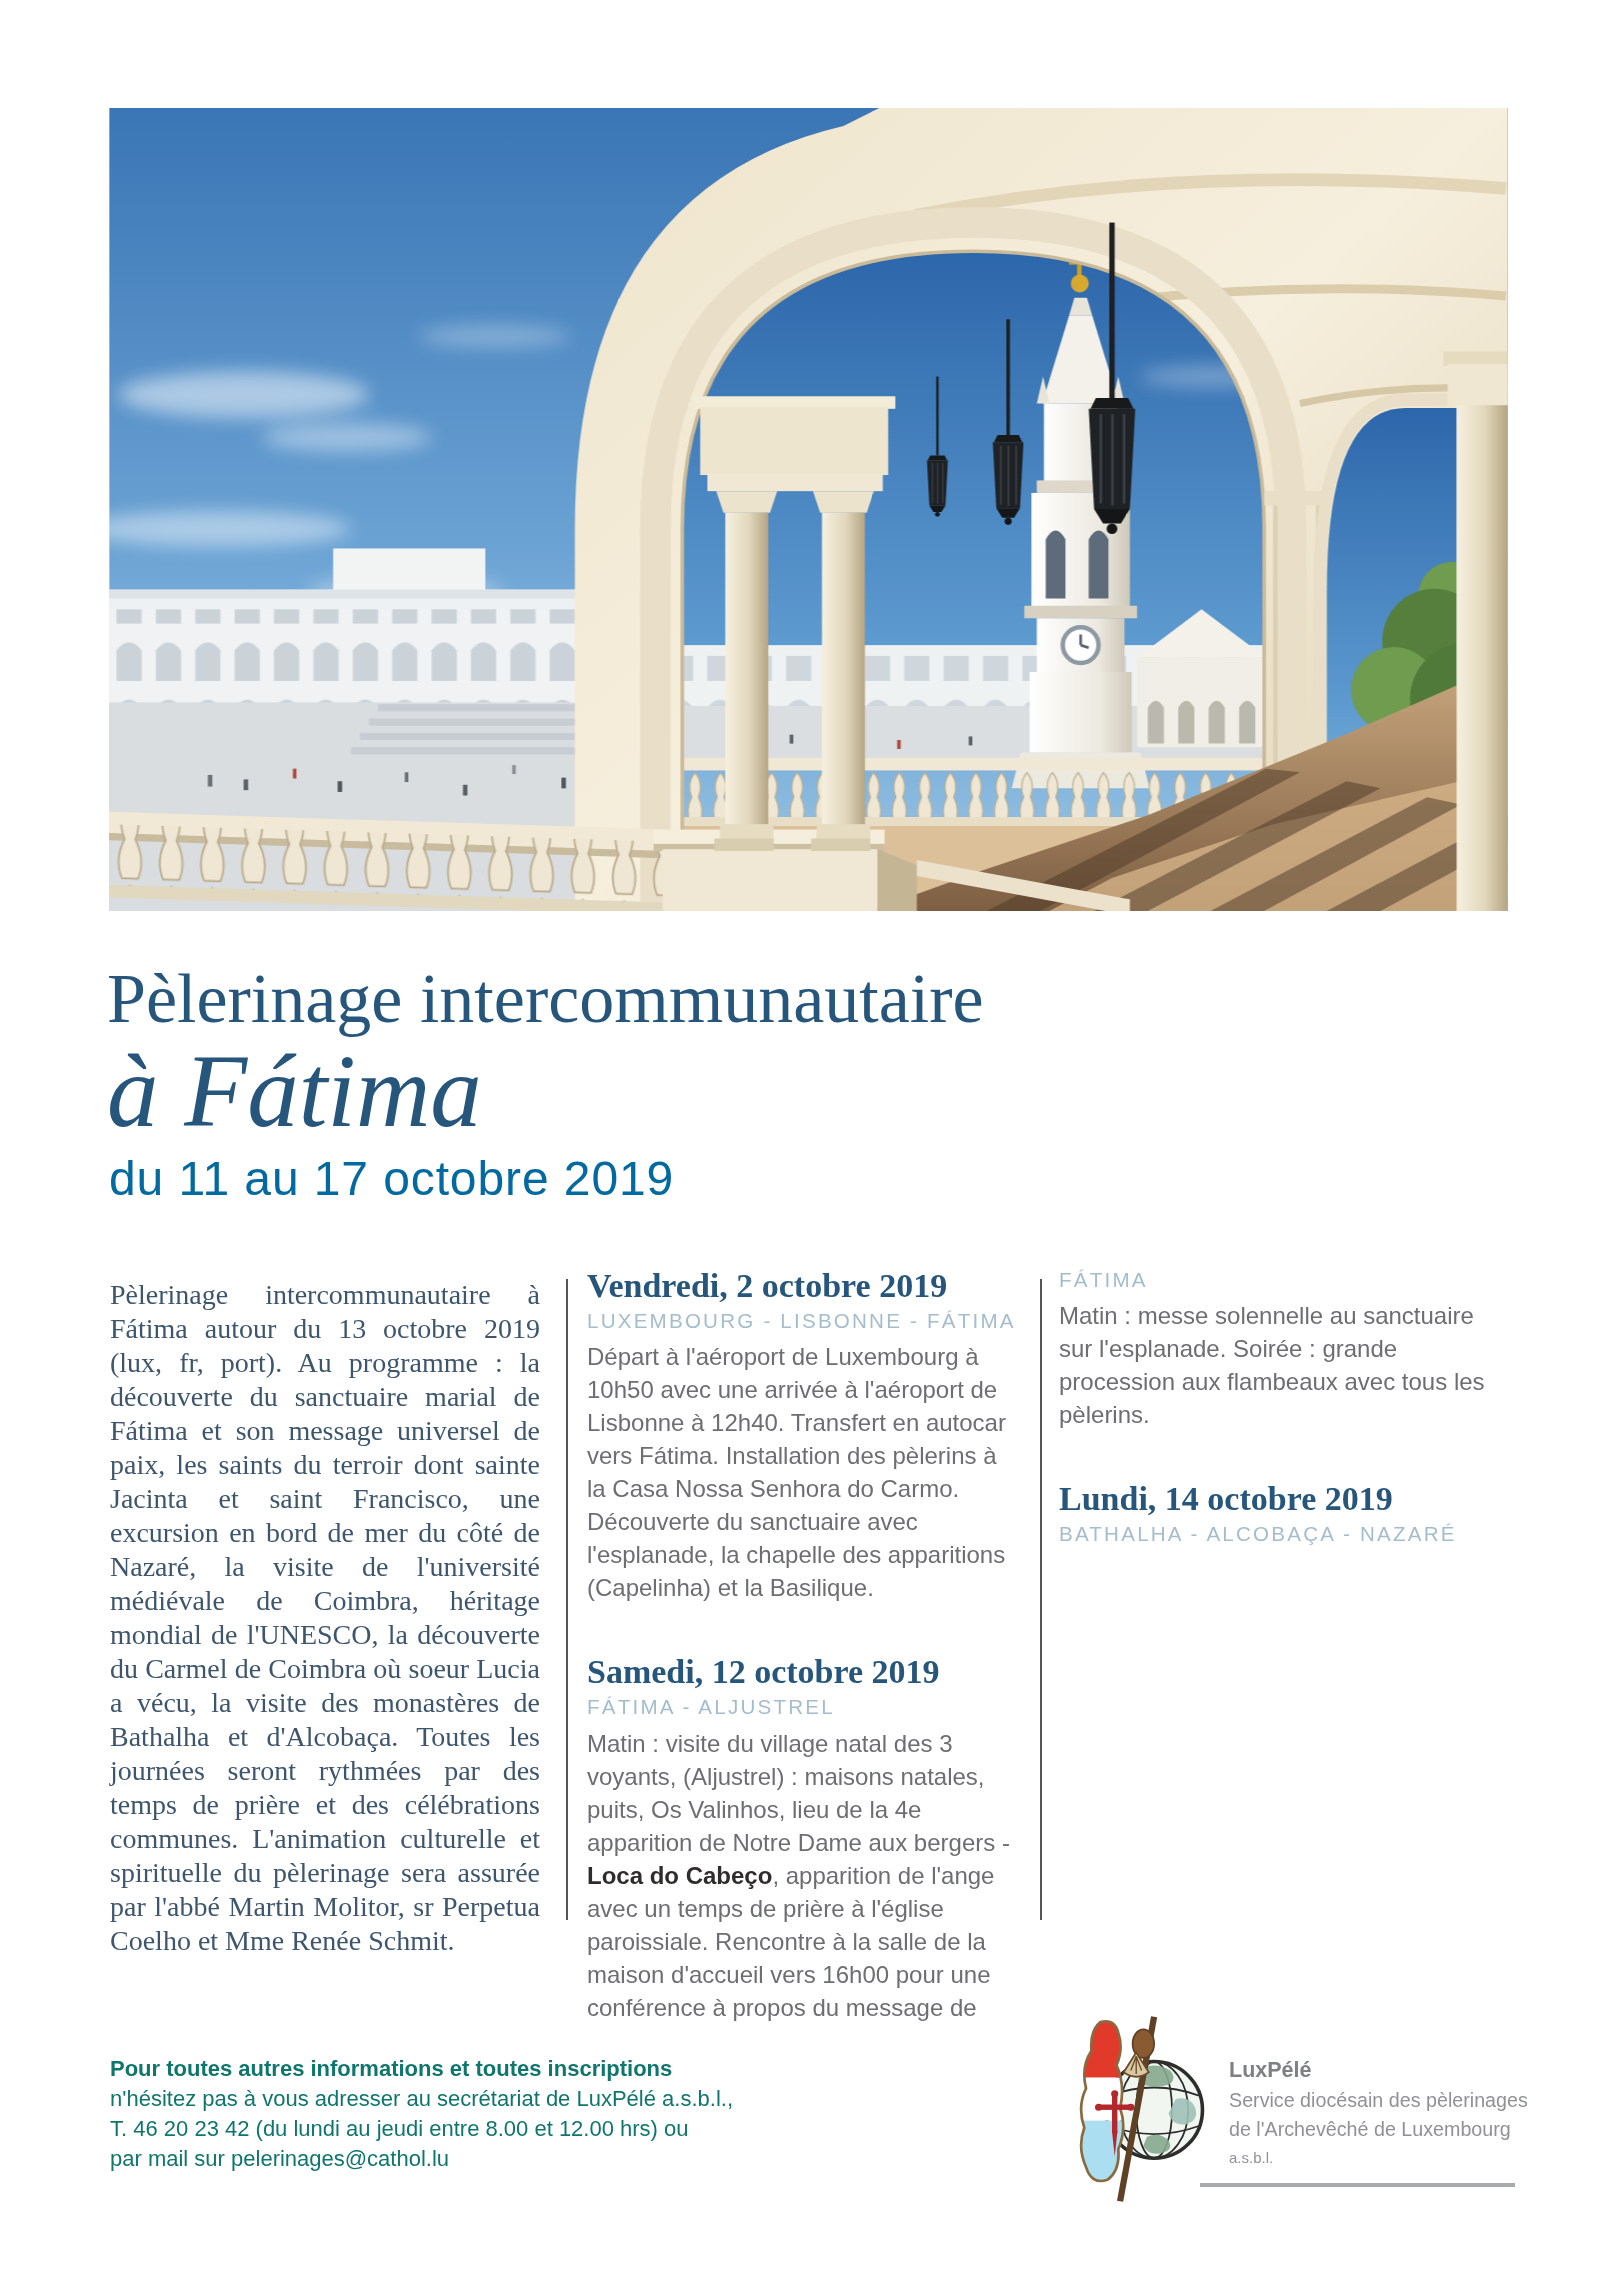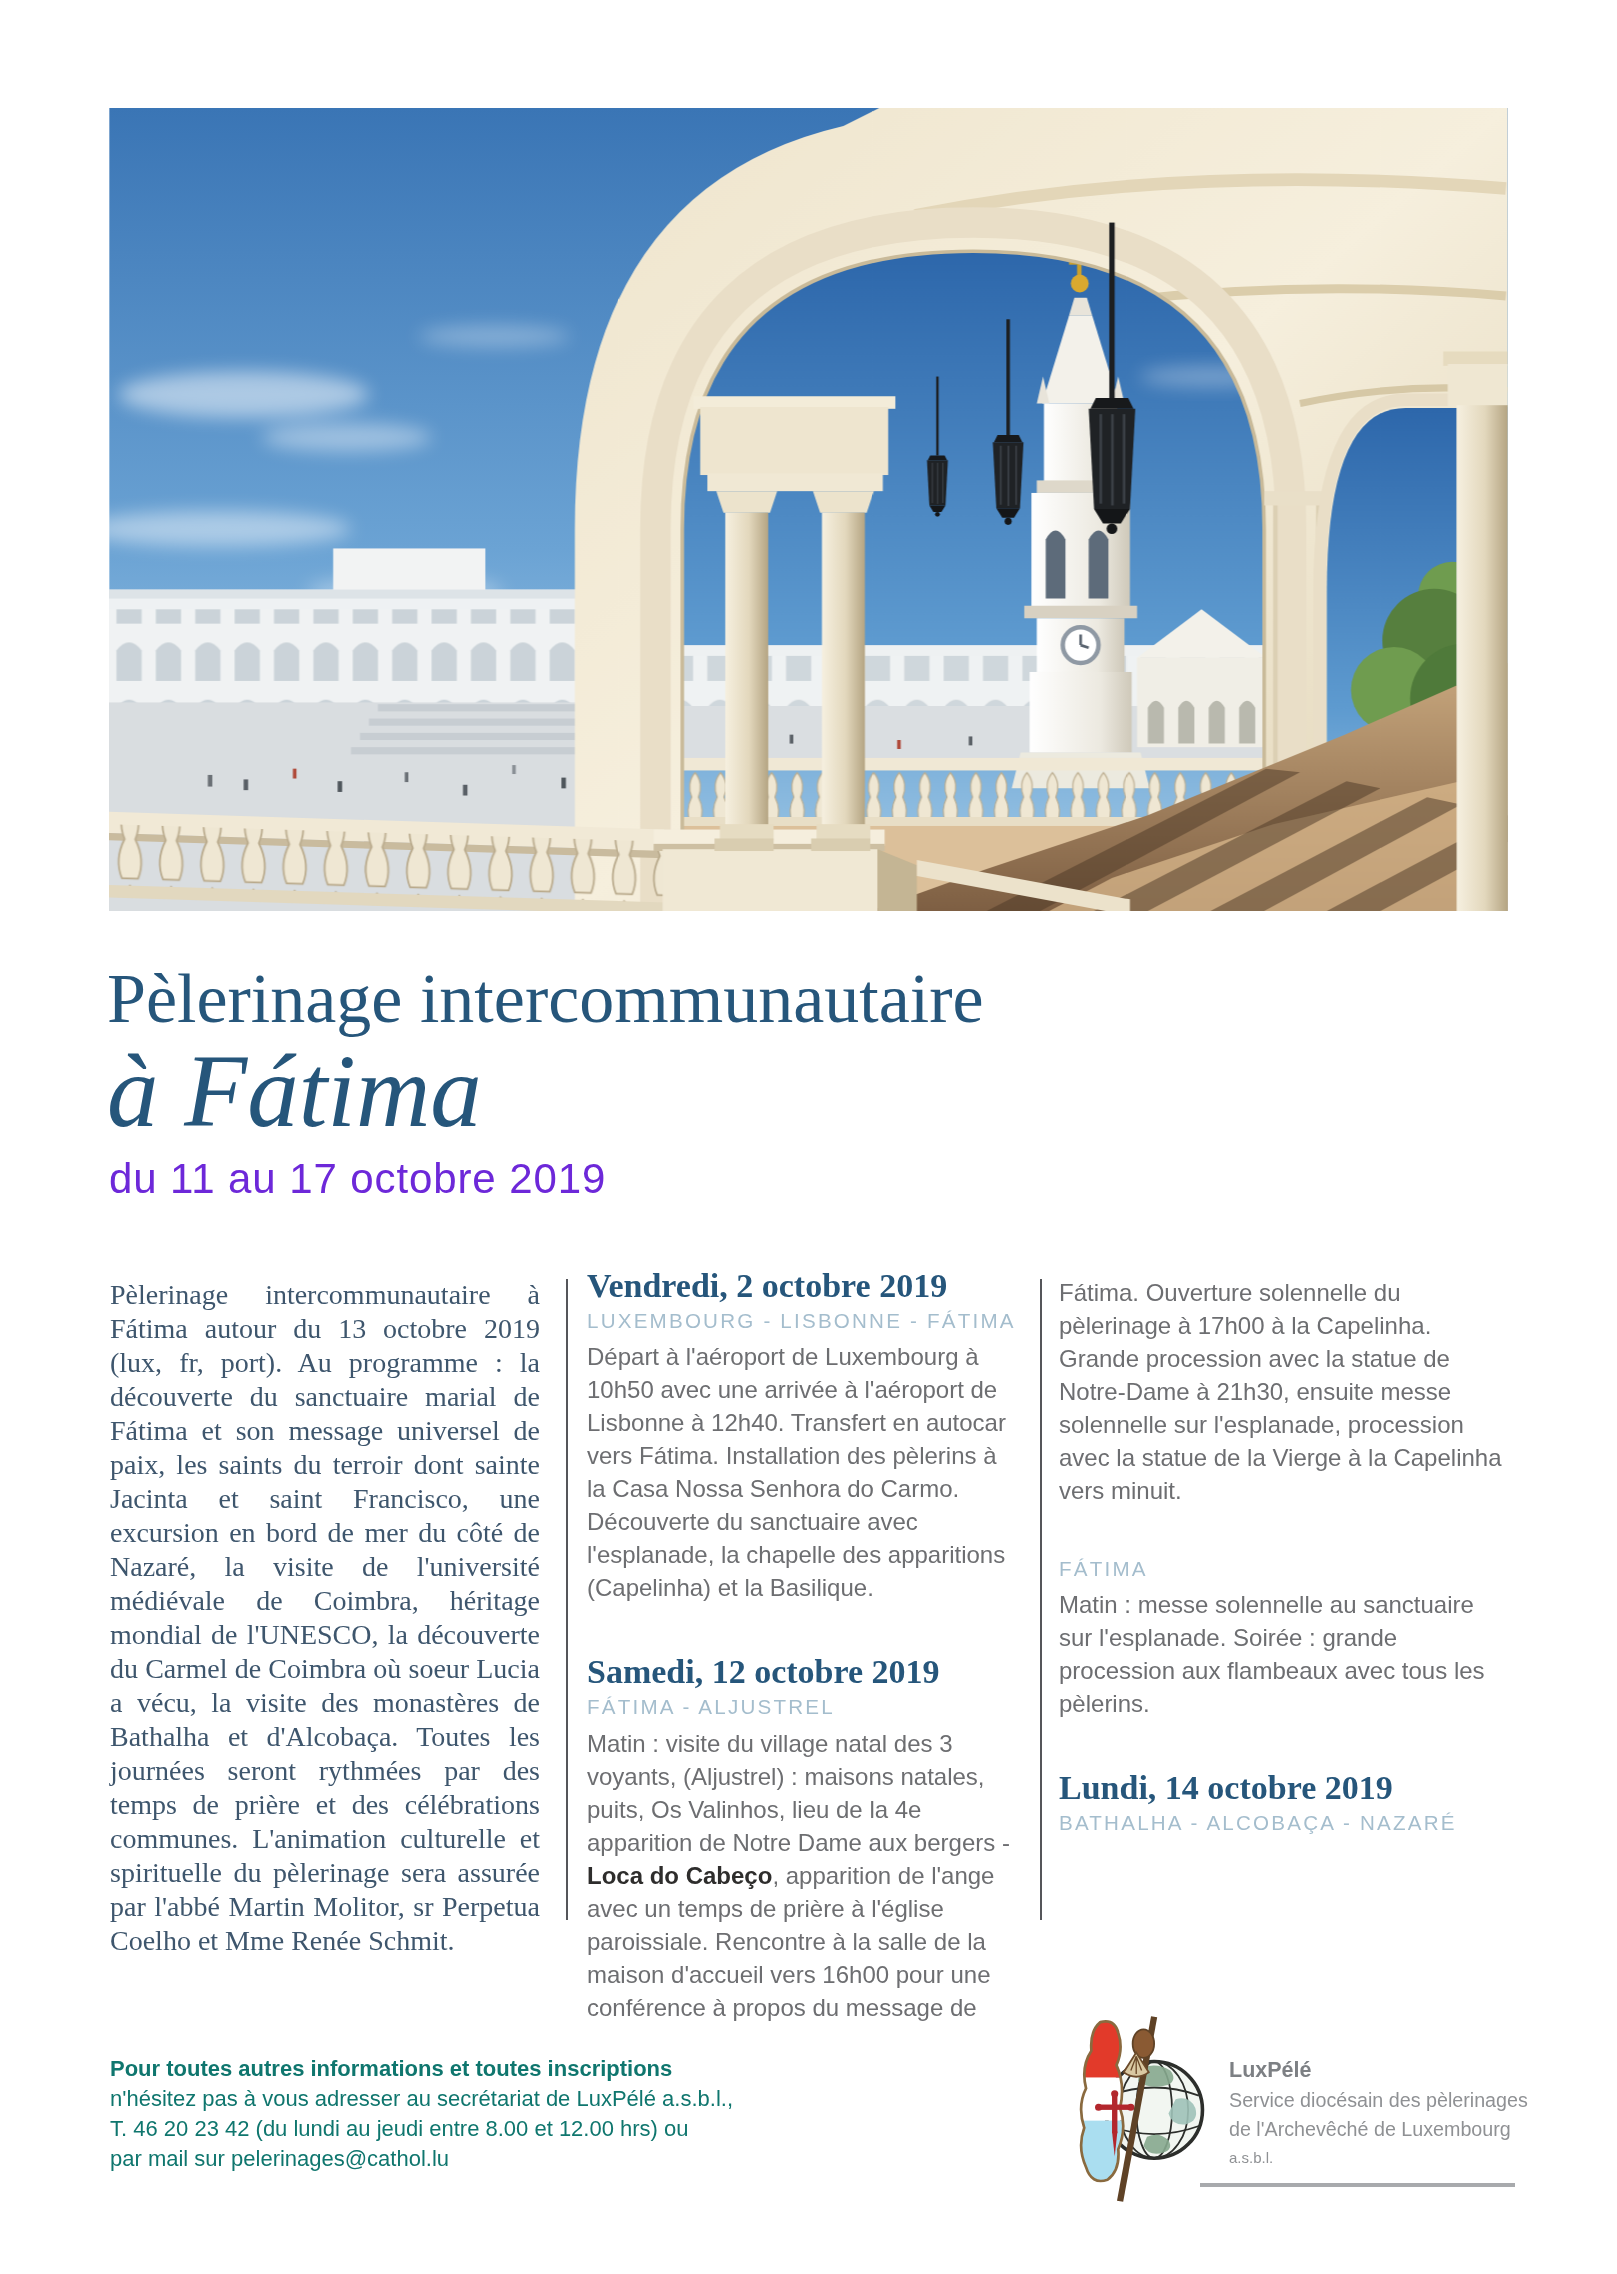--- a/index.html
+++ b/index.html
@@ -3,21 +3,21 @@
 <meta charset="utf-8">
 <style>
   html,body{margin:0;padding:0;background:#ffffff;}
   body{width:1617px;height:2275px;position:relative;font-family:"Liberation Sans",sans-serif;overflow:hidden;}
 
   .photo{position:absolute;left:109px;top:108px;width:1399px;height:803px;overflow:hidden;}
 
   .title-block{position:absolute;left:107px;top:960px;}
   .title-line1{font-family:"Liberation Serif",serif;font-weight:400;font-size:70px;line-height:77px;color:#26567b;margin:0;}
   .title-line2{font-family:"Liberation Serif",serif;font-weight:400;font-size:103px;line-height:109px;color:#26567b;margin:0;font-style:italic;}
-  .subtitle{position:absolute;left:109px;top:1155px;font-size:42px;line-height:48px;color:#6d28d9;letter-spacing:0.9px;}
+  .subtitle{position:absolute;left:109px;top:1155px;font-size:48px;line-height:48px;color:#0369a1;letter-spacing:0.9px;}
 
   .col{position:absolute;top:1265px;}
   .col-1{left:110px;width:430px;}
   .col-2{left:587px;width:432px;}
   .col-3{left:1059px;width:448px;}
   .v-divider{position:absolute;top:1279px;width:1.8px;height:641px;background:#55565a;}
   .divider-1{left:566px;}
   .divider-2{left:1040px;}
 
   .intro-text{font-family:"Liberation Serif",serif;font-size:28px;line-height:34px;color:#3e566d;text-align:justify;margin:12.5px 0 0 0;}
@@ -289,23 +289,20 @@
     <h2 class="day-title">Samedi, 12 octobre 2019</h2>
     <p class="day-route">FÁTIMA - ALJUSTREL</p>
     <p class="day-text"><span>Matin : visite du village natal des 3 voyants, (Aljustrel) : maisons natales, puits, Os Valinhos, lieu de la 4e apparition de Notre Dame aux bergers - </span><b>Loca do Cabeço</b><span>, apparition de l'ange avec un temps de prière à l'église paroissiale. Rencontre à la salle de la maison d'accueil vers 16h00 pour une conférence à propos du message de</span></p>
   </section>
 </div>
 
 <div class="v-divider divider-2"></div>
 
 <div class="col col-3">
   <section class="day-section">
-    <p class="day-text cont-text">Fátima. Ouverture solennelle du pèlerinage à 17h00 à la Capelinha. Grande procession avec la statue de Notre-Dame à 21h30, ensuite messe solennelle sur l'esplanade, procession avec la statue de la Vierge à la Capelinha vers minuit.</p>
-  </section>
-  <section class="day-section">
     <p class="day-route">FÁTIMA</p>
     <p class="day-text">Matin : messe solennelle au sanctuaire sur l'esplanade. Soirée : grande procession aux flambeaux avec tous les pèlerins.</p>
   </section>
   <section class="day-section">
     <h2 class="day-title">Lundi, 14 octobre 2019</h2>
     <p class="day-route">BATHALHA - ALCOBAÇA - NAZARÉ</p>
   </section>
 </div>
 
 <div class="footer-contact">

